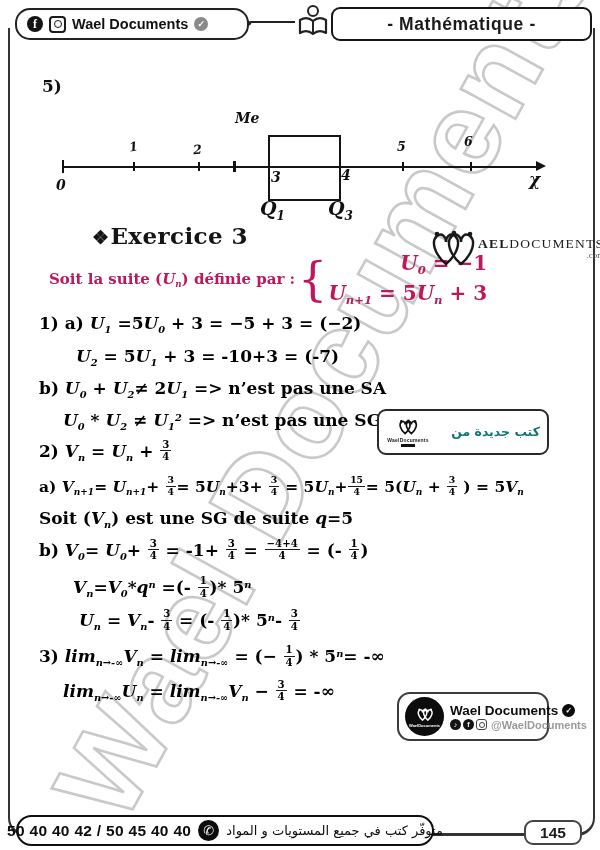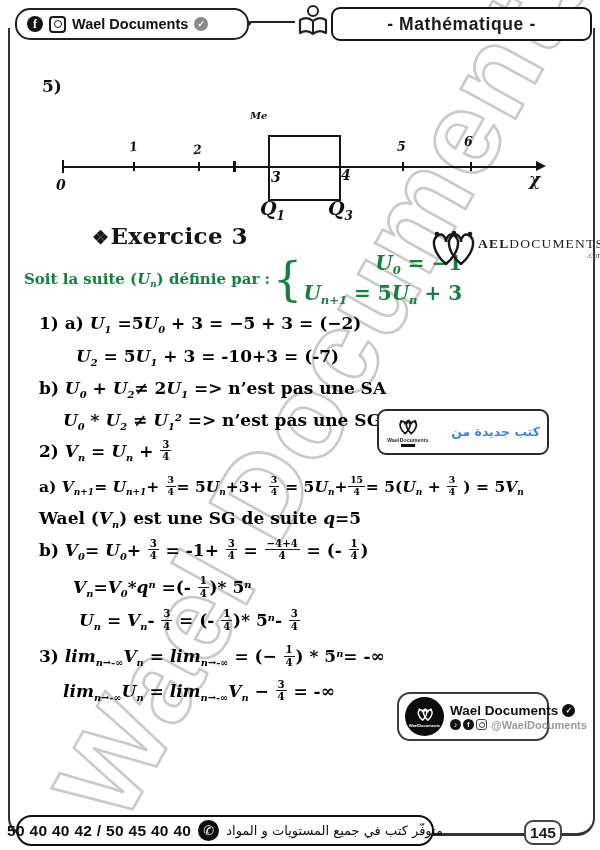--- a/index.html
+++ b/index.html
@@ -47,36 +47,36 @@
   .tk0{left:62px;height:13px;top:160px}
   .tk1{left:133px}.tk2{left:198px}
   .tkb{left:233px;width:3px;height:11px;top:161px}
   .tk5{left:402px}.tk6{left:470px}
   .tlab{font-size:12.5px}
   .a1{left:129px;top:139px;transform:rotate(-8deg)}
   .a2{left:193px;top:142px;transform:rotate(-5deg)}
   .a5{left:397px;top:139px}
   .a6{left:464px;top:134px}
   .dbox{position:absolute;left:268px;top:135px;width:69px;height:62px;border:2.5px solid #141414}
-  .me{left:250px;top:110px;font-size:10px}
+  .me{left:235px;top:110px;font-size:14px}
   .v3{left:271px;top:169px;font-size:14px}
   .v4{left:341px;top:167px;font-size:14px}
   .qlab{font-size:19px}
   .q1{left:260px;top:197px}
   .q3{left:328px;top:197px}
   .qlab sub{font-size:12px}
   .origin{left:56px;top:177px;font-size:14px}
   .axisx{left:529px;top:169px;font-size:17px}
 
   
   .ex-title{position:absolute;left:92px;top:222px;z-index:2;
             font:bold 23px "DejaVu Serif",serif;letter-spacing:.4px;color:#151515}
   .ex-title .bullet{font-size:19px;margin-right:1px}
-  .intro{position:absolute;left:24px;top:249px;display:flex;align-items:center;z-index:2;
-         font:bold 15px "DejaVu Serif",serif;color:#15803d;white-space:nowrap}
+  .intro{position:absolute;left:49px;top:249px;display:flex;align-items:center;z-index:2;
+         font:bold 15px "DejaVu Serif",serif;color:#be185d;white-space:nowrap}
   .brace{font:400 46px "DejaVu Serif",serif;margin:0 1px 0 3px;line-height:1}
   .syscol{display:flex;flex-direction:column;align-items:flex-end;font-size:20px;line-height:1.45}
 
   .mathlines{position:absolute;left:39px;top:306px;width:540px;z-index:2}
   .mline{white-space:nowrap;font:bold 17px "DejaVu Serif",serif;color:#000000}
   .mline:nth-child(1){height:34px;line-height:34px}
   .mline:nth-child(2){height:33px;line-height:33px;padding-left:37px}
   .mline:nth-child(3){height:30px;line-height:30px}
   .mline:nth-child(4){height:30px;line-height:30px;padding-left:24px}
   .mline:nth-child(5){height:36px;line-height:36px}
@@ -101,21 +101,21 @@
   .steth-name{font-family:"Liberation Serif",serif;font-size:13.5px;letter-spacing:1.2px;color:#1d1d1d}
   .steth-name b{font-weight:bold}
   .steth-com{font:400 9px "Liberation Serif",serif;color:#555;margin-top:-2px}
 
   .arabic-stamp{position:absolute;left:377px;top:409px;width:172px;height:46px;border:2px solid #2a2a2a;
                 border-radius:9px;background:#fff;display:flex;align-items:center;gap:5px;
                 padding:2px 7px;z-index:3;box-sizing:border-box}
   .stamp-logo{display:flex;flex-direction:column;align-items:center;flex:none;width:44px}
   .stamp-caption{font:bold 5px "Liberation Sans",sans-serif;color:#222;letter-spacing:.2px}
   .stamp-bar{width:14px;height:3px;background:#111;margin-top:1px}
-  .stamp-text{flex:1;text-align:right;direction:rtl;font-weight:bold;color:#3b82f6;
+  .stamp-text{flex:1;text-align:right;direction:rtl;font-weight:bold;color:#0f766e;
               font-family:"DejaVu Sans",sans-serif;line-height:1.5}
   .stamp-l1{font-size:12.5px}
   .stamp-l2{font-size:12px}
 
   .badge{position:absolute;left:397px;top:692px;width:152px;height:49px;border:2.5px solid #3c3c3c;
          border-radius:13px;background:#fff;display:flex;align-items:center;gap:6px;
          padding:0 6px;z-index:3;box-sizing:border-box}
   .badge-circle{width:39px;height:39px;border-radius:50%;background:#0c0c0c;flex:none;
                 display:flex;flex-direction:column;align-items:center;justify-content:center}
   .badge-circle .cap{font:bold 4px "Liberation Sans",sans-serif;color:#fff}
@@ -132,21 +132,21 @@
 
   
   .footer-pill{position:absolute;left:16px;top:815px;width:418px;height:31px;border:2.5px solid #0f0f0f;
                border-radius:17px;background:#fff;display:flex;align-items:center;justify-content:center;
                gap:7px;z-index:3;box-sizing:border-box}
   .phones{font:bold 15.5px "Liberation Sans",sans-serif;letter-spacing:.3px;color:#0c0c0c;white-space:nowrap}
   .phone-circle{width:21px;height:21px;border-radius:50%;background:#0c0c0c;color:#fff;font-size:13px;
                 display:flex;align-items:center;justify-content:center;flex:none}
   .footer-ar{font-family:"DejaVu Sans",sans-serif;font-weight:normal;font-size:13px;color:#0c0c0c;
              direction:rtl;white-space:nowrap}
-  .page-box{position:absolute;left:524px;top:820px;width:38px;height:25px;border:2.5px solid #444;
+  .page-box{position:absolute;left:524px;top:820px;width:58px;height:25px;border:2.5px solid #444;
             border-radius:9px;background:#fff;display:flex;align-items:center;justify-content:center;
             font:bold 15.5px "Liberation Sans",sans-serif;z-index:3;box-sizing:border-box}
 </style>
 </head>
 <body>
 
 <div class="watermark">Wael Documents</div>
 
 <div class="frame"></div>
 
@@ -221,21 +221,21 @@
       </span><span class="mr">= 5</span><span class="mt">U</span><span class="ms">n</span><span class="mr">+3+ </span><span class="frac">
         <span class="fn">3</span>
         <span class="fd">4</span>
       </span><span class="mr"> = 5</span><span class="mt">U</span><span class="ms">n</span><span class="mr">+</span><span class="frac">
         <span class="fn">15</span>
         <span class="fd">4</span>
       </span><span class="mr">= 5(</span><span class="mt">U</span><span class="ms">n</span><span class="mr"> + </span><span class="frac">
         <span class="fn">3</span>
         <span class="fd">4</span>
       </span><span class="mr"> ) = 5</span><span class="mt">V</span><span class="ms">n</span></div>
-  <div class="mline"><span class="mr">Wael (</span><span class="mt">V</span><span class="ms">n</span><span class="mr">) est une SG de suite </span><span class="mt">q</span><span class="mr">=5</span></div>
+  <div class="mline"><span class="mr">Soit (</span><span class="mt">V</span><span class="ms">n</span><span class="mr">) est une SG de suite </span><span class="mt">q</span><span class="mr">=5</span></div>
   <div class="mline"><span class="mr">b) </span><span class="mt">V</span><span class="ms">0</span><span class="mr">= </span><span class="mt">U</span><span class="ms">0</span><span class="mr">+ </span><span class="frac">
         <span class="fn">3</span>
         <span class="fd">4</span>
       </span><span class="mr"> = -1+ </span><span class="frac">
         <span class="fn">3</span>
         <span class="fd">4</span>
       </span><span class="mr"> = </span><span class="frac">
         <span class="fn">−4+4</span>
         <span class="fd">4</span>
       </span><span class="mr"> = (- </span><span class="frac">

